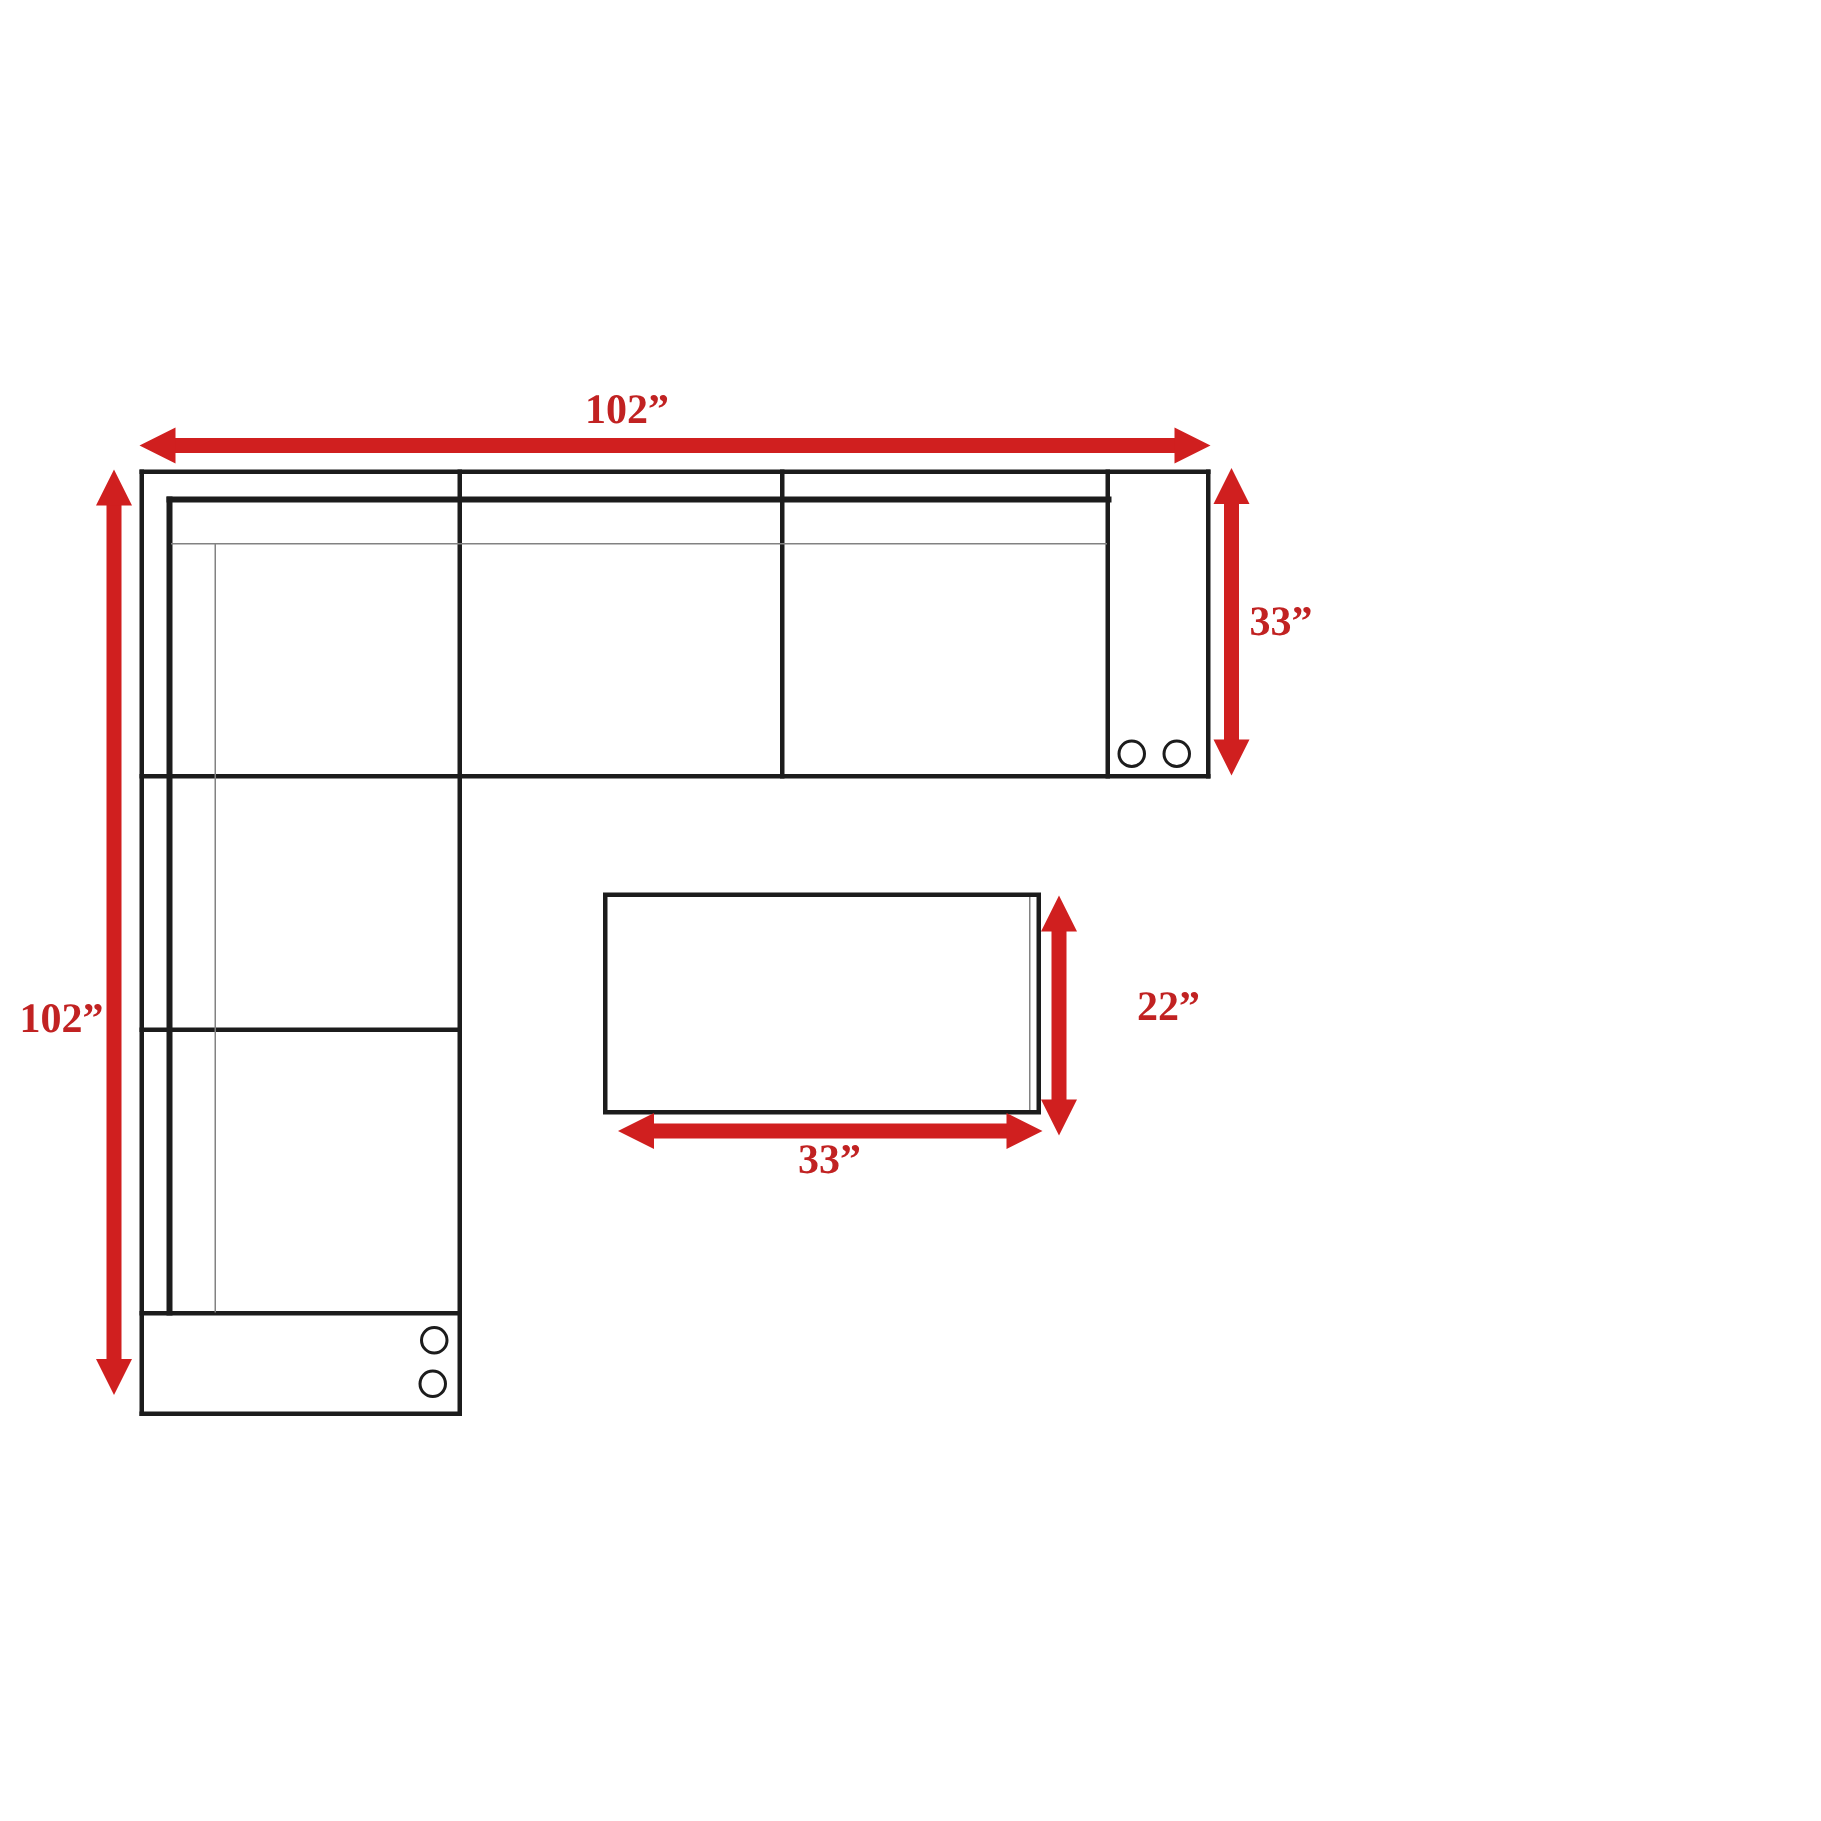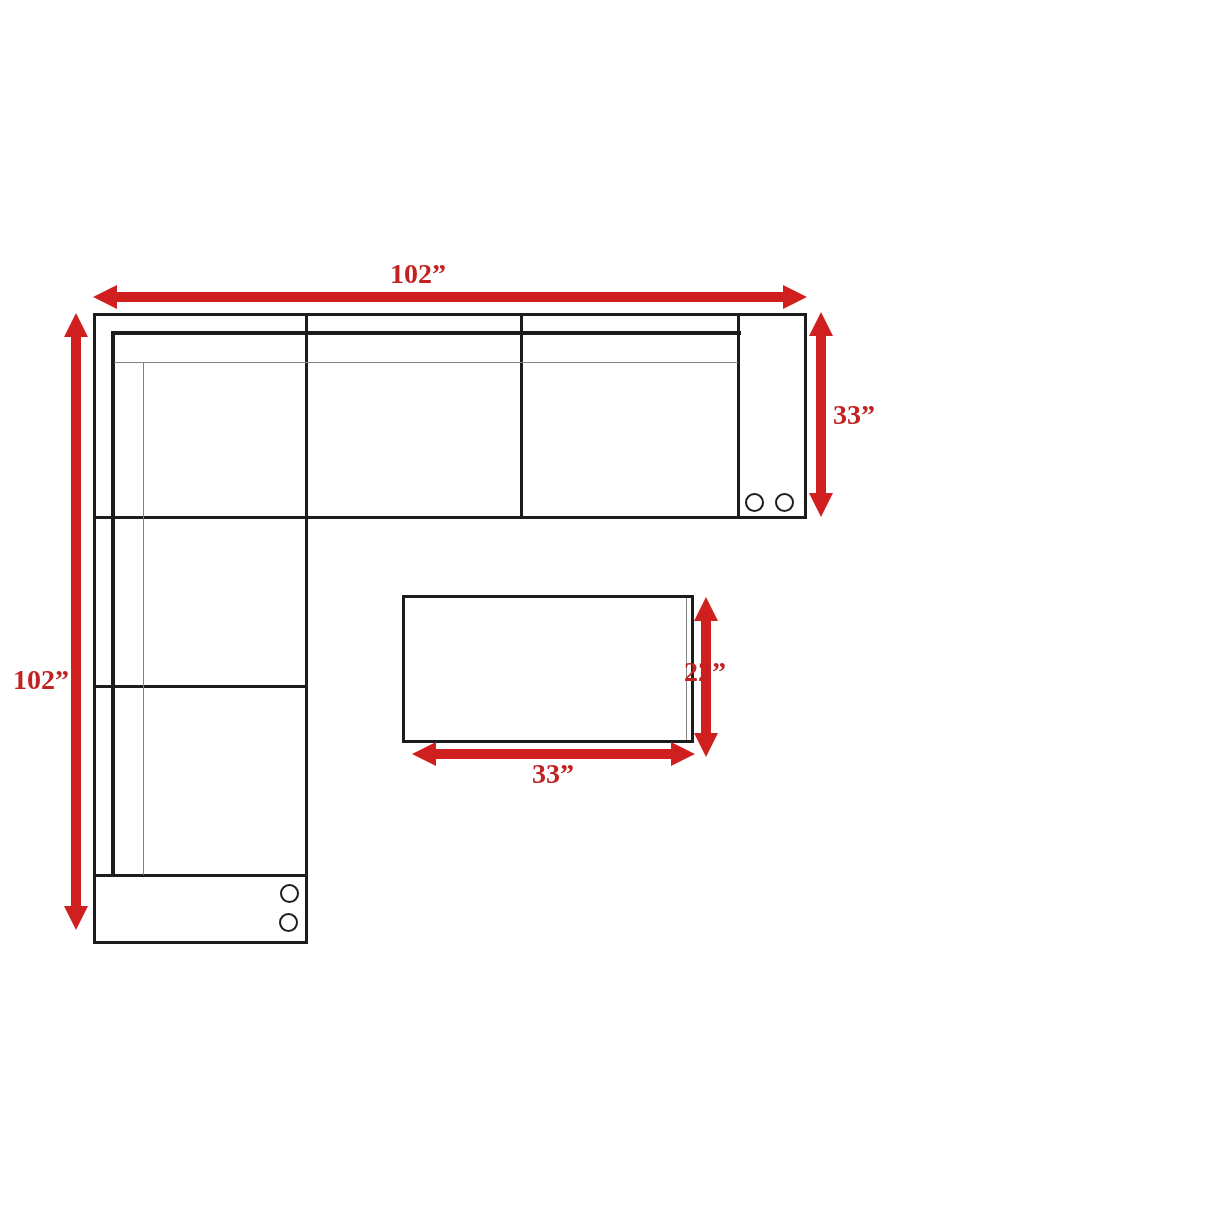--- a/index.html
+++ b/index.html
@@ -132,21 +132,21 @@
     <div class="head head-up"></div>
     <div class="head head-down"></div>
   </div>
   <div class="dim-label" style="left:823px; top:399px; width:62px; height:32px;">33”</div>
 
   <div class="arrow" style="left:694px; top:597px; width:24px; height:160px;">
     <div class="bar-v"></div>
     <div class="head head-up"></div>
     <div class="head head-down"></div>
   </div>
-  <div class="dim-label" style="left:674px; top:656px; width:62px; height:32px;">22”</div>
+  <div class="dim-label" style="left:748px; top:656px; width:62px; height:32px;">22”</div>
 
   <div class="arrow" style="left:412px; top:742px; width:283px; height:24px;">
     <div class="bar-h"></div>
     <div class="head head-left"></div>
     <div class="head head-right"></div>
   </div>
   <div class="dim-label" style="left:503px; top:758px; width:100px; height:32px;">33”</div>
 
 </div>
 

